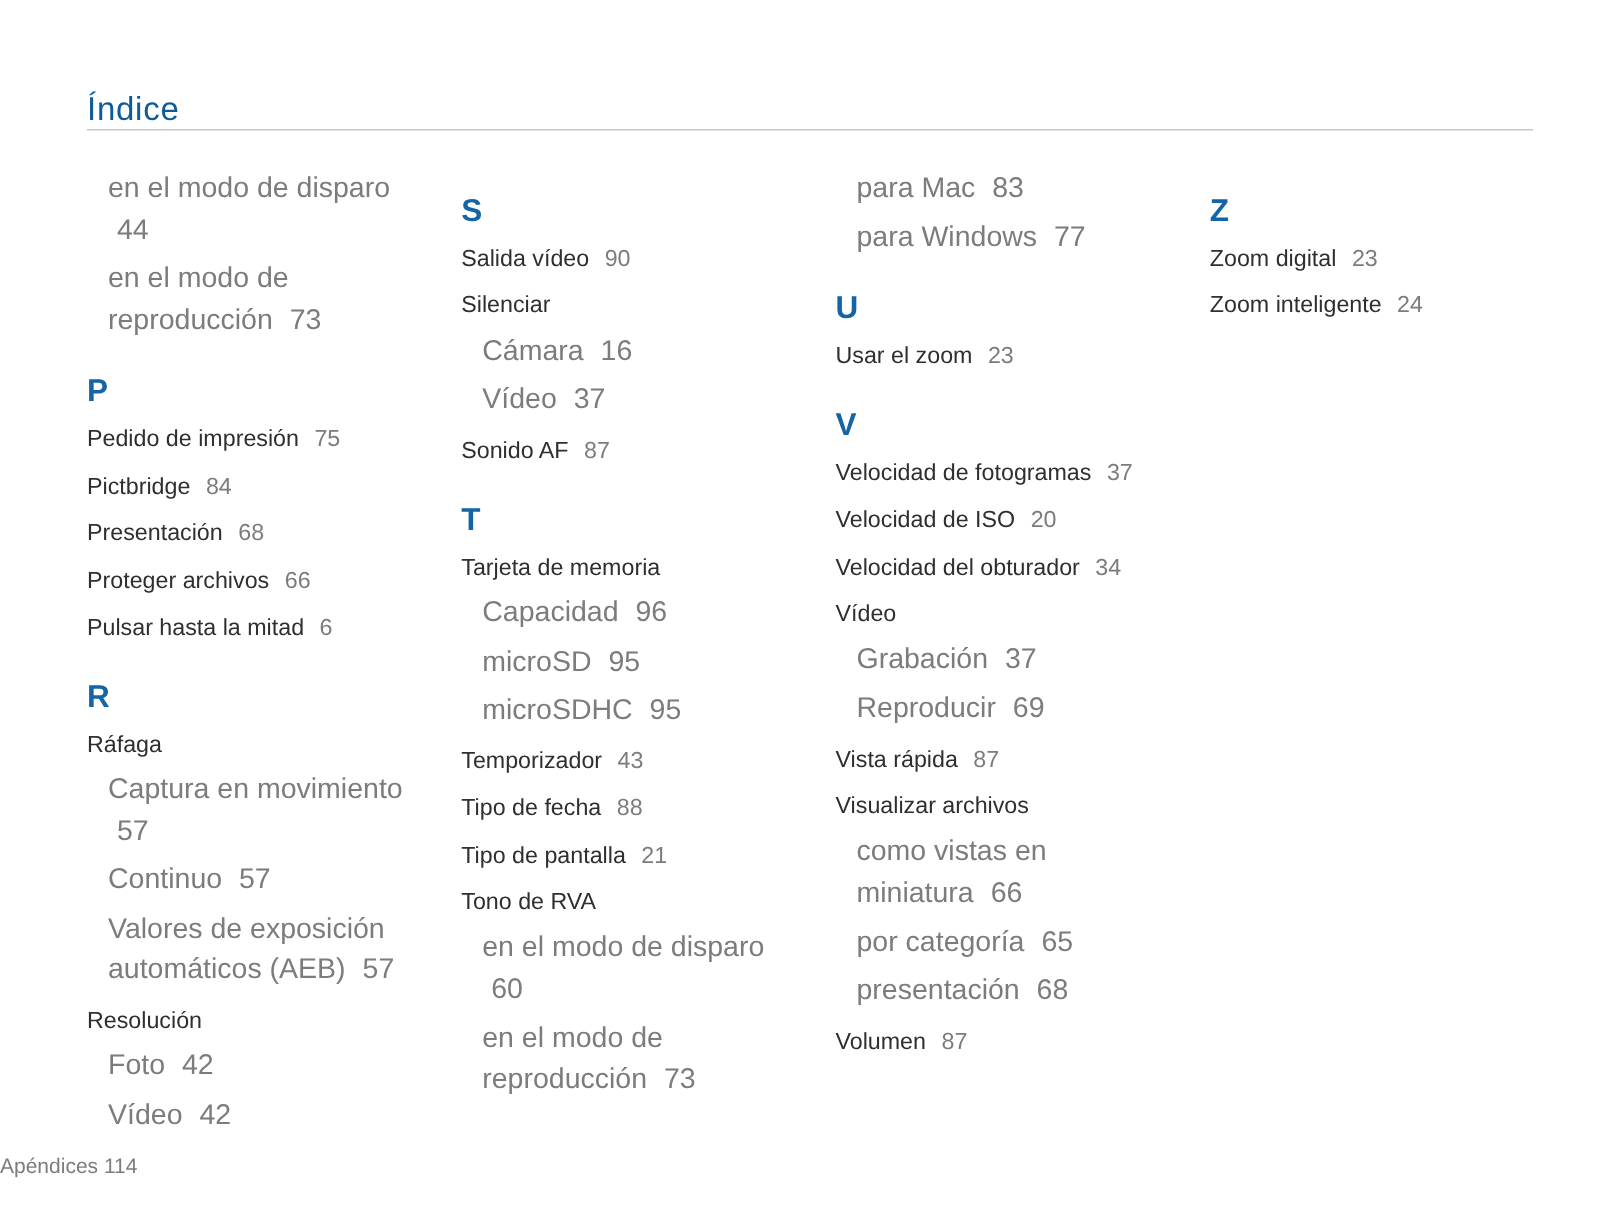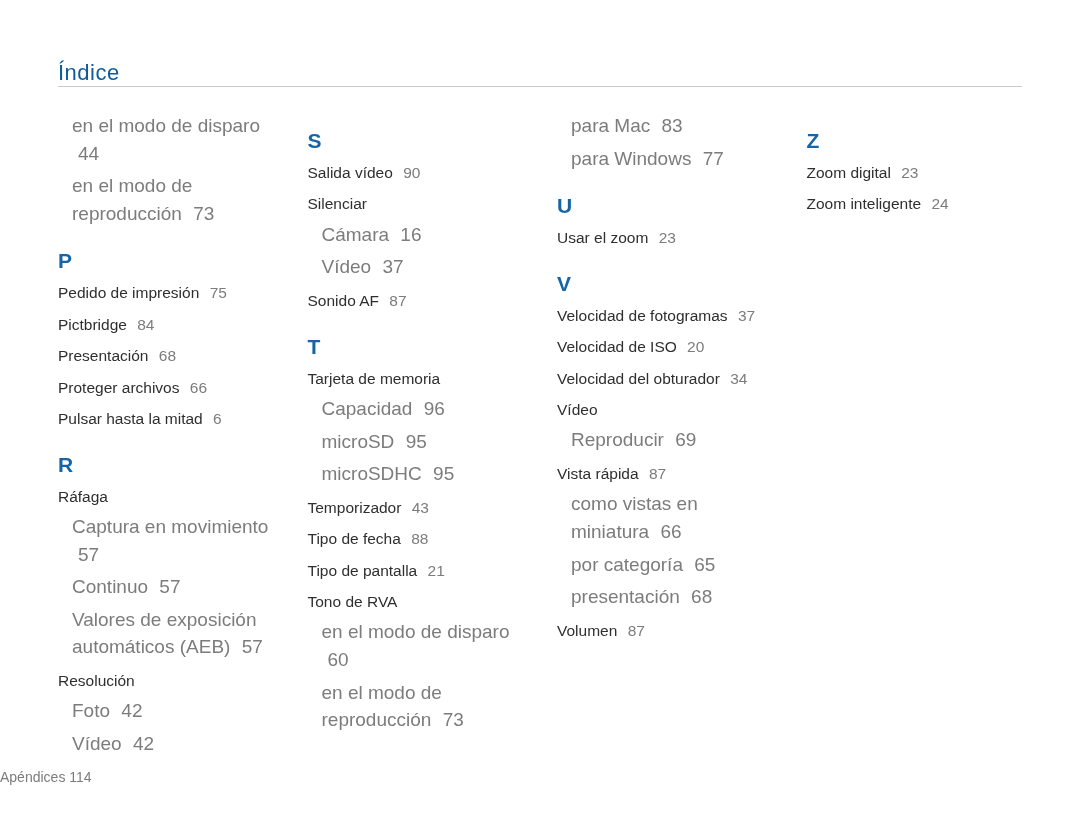--- a/index.html
+++ b/index.html
@@ -61,22 +61,24 @@
     <div class="col">
         <div class="sub"><span>para Mac</span>  <span class="pg">83</span></div>
         <div class="sub"><span>para Windows</span>  <span class="pg">77</span></div>
         <div class="section-letter">U</div>
         <div class="entry"><span>Usar el zoom</span>  <span class="pg">23</span></div>
         <div class="section-letter">V</div>
         <div class="entry"><span>Velocidad de fotogramas</span>  <span class="pg">37</span></div>
         <div class="entry"><span>Velocidad de ISO</span>  <span class="pg">20</span></div>
         <div class="entry"><span>Velocidad del obturador</span>  <span class="pg">34</span></div>
         <div class="entry"><span>Vídeo</span></div>
+        <div class="sub"><span>Grabación</span>  <span class="pg">37</span></div>
         <div class="sub"><span>Reproducir</span>  <span class="pg">69</span></div>
         <div class="entry"><span>Vista rápida</span>  <span class="pg">87</span></div>
+        <div class="entry"><span>Visualizar archivos</span></div>
         <div class="sub"><span>como vistas en miniatura</span>  <span class="pg">66</span></div>
         <div class="sub"><span>por categoría</span>  <span class="pg">65</span></div>
         <div class="sub"><span>presentación</span>  <span class="pg">68</span></div>
         <div class="entry"><span>Volumen</span>  <span class="pg">87</span></div>
       </div>
     <div class="col">
         <div class="section-letter">Z</div>
         <div class="entry"><span>Zoom digital</span>  <span class="pg">23</span></div>
         <div class="entry"><span>Zoom inteligente</span>  <span class="pg">24</span></div>
       </div>

